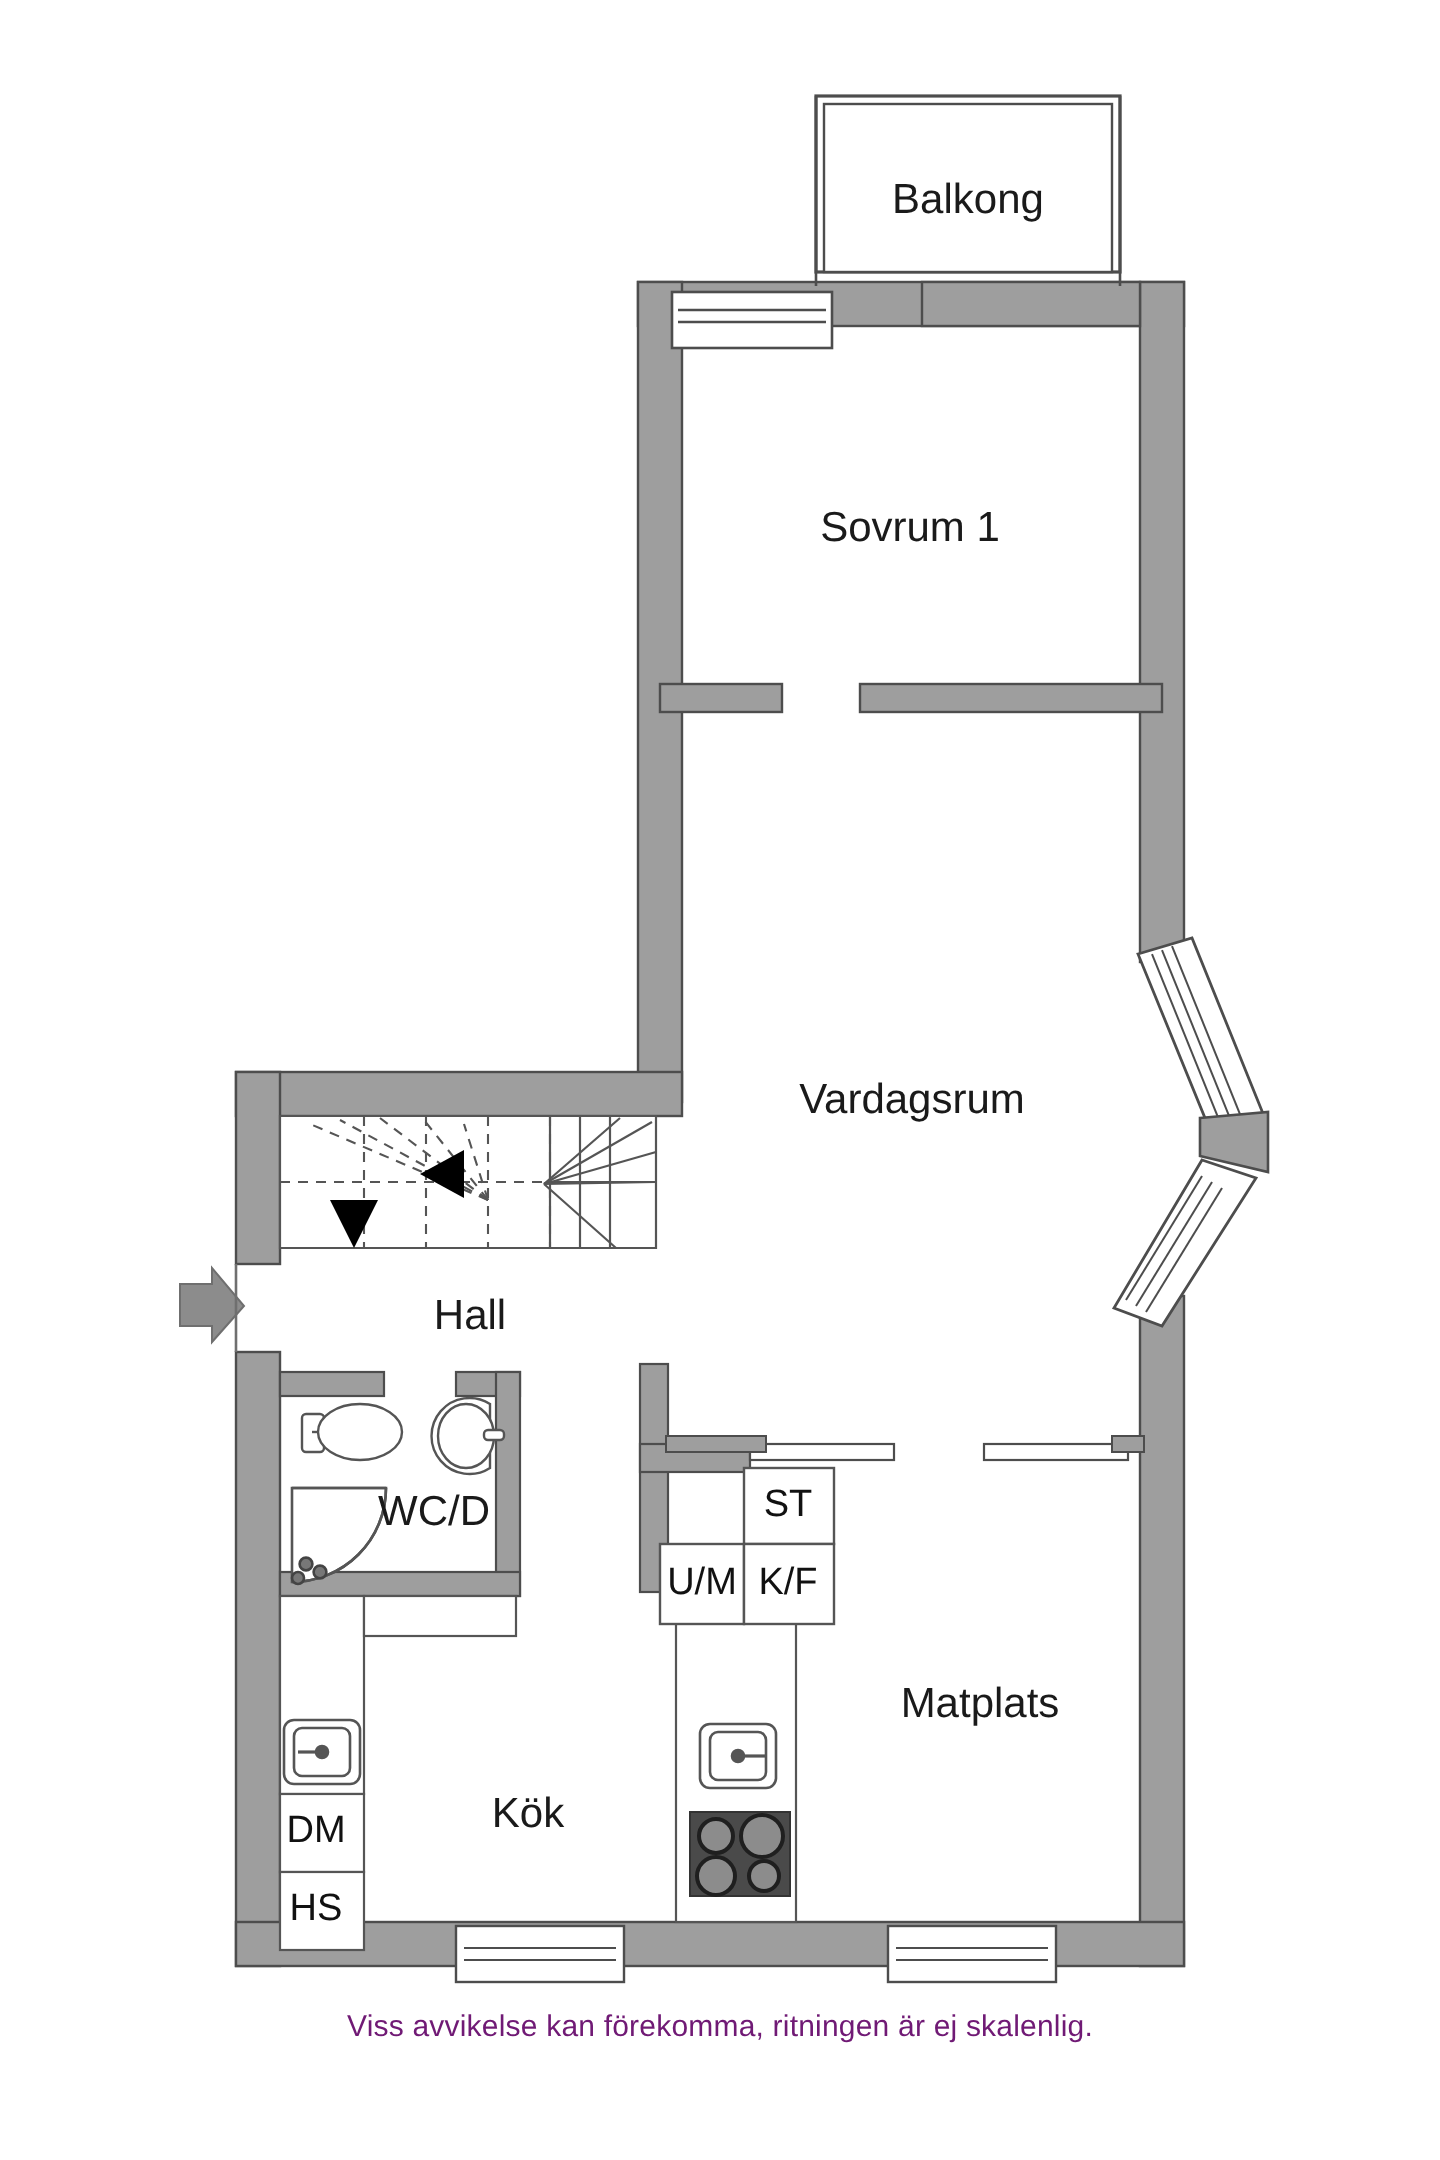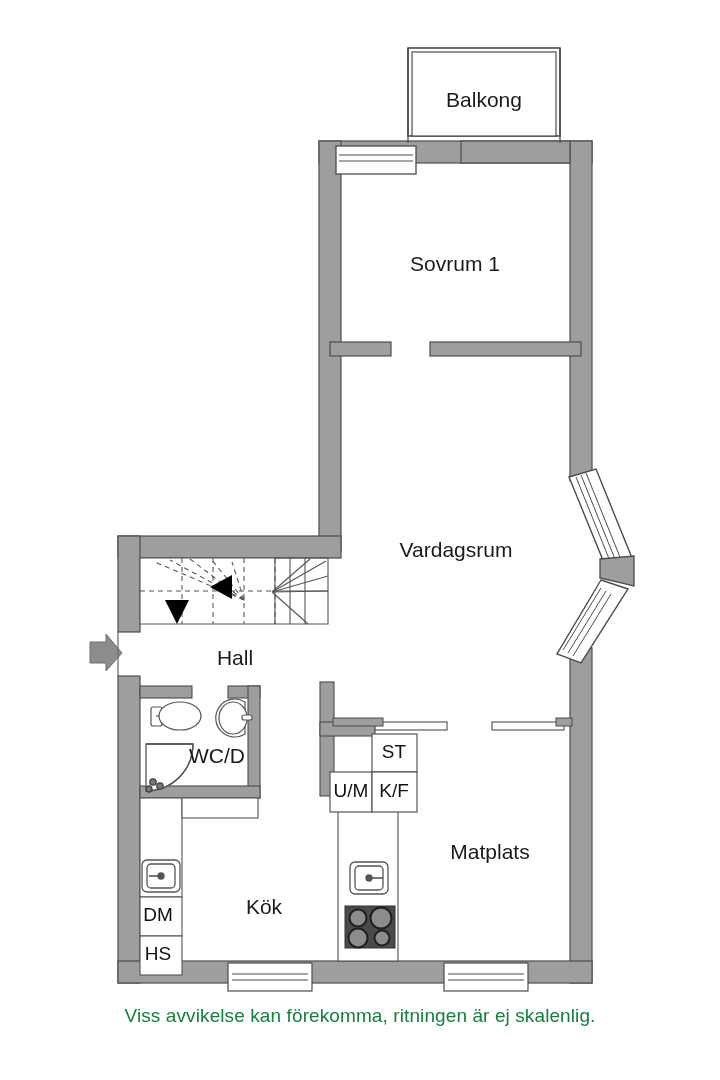--- a/index.html
+++ b/index.html
@@ -2,21 +2,21 @@
 <html><head>
 <meta charset="utf-8">
 <style>
   html,body{margin:0;padding:0;background:#ffffff;}
   body{width:720px;height:1080px;font-family:"Liberation Sans",sans-serif;color:#1a1a1a;overflow:hidden;}
   #plan-root{position:relative;width:720px;height:1080px;background:#ffffff;padding-left:36px;}
   svg#floorplan{position:absolute;left:0;top:0;width:720px;height:1080px;display:block;}
   .room-label{font-family:"Liberation Sans",sans-serif;font-size:21px;fill:#1a1a1a;text-anchor:middle;dominant-baseline:middle;}
   .appliance-label{font-family:"Liberation Sans",sans-serif;font-size:19px;fill:#111111;text-anchor:middle;dominant-baseline:middle;}
   .balcony-label{font-family:"Liberation Sans",sans-serif;font-size:21px;fill:#1a1a1a;text-anchor:middle;dominant-baseline:middle;}
-  .footer-note{position:absolute;left:0;top:1005px;width:720px;text-align:center;font-size:19px;color:#15803d;font-family:"Liberation Sans",sans-serif;letter-spacing:.1px;}
+  .footer-note{position:absolute;left:0;top:1005px;width:720px;text-align:center;font-size:15px;color:#701a75;font-family:"Liberation Sans",sans-serif;letter-spacing:.1px;}
 </style>
 </head>
 <body>
 
 <div id="plan-root">
 
 <svg id="floorplan" viewBox="0 0 720 1080">
   <defs>
     <clipPath id="clip-bay-up">
           <polygon points="566,470 640,560 640,470"></polygon>

